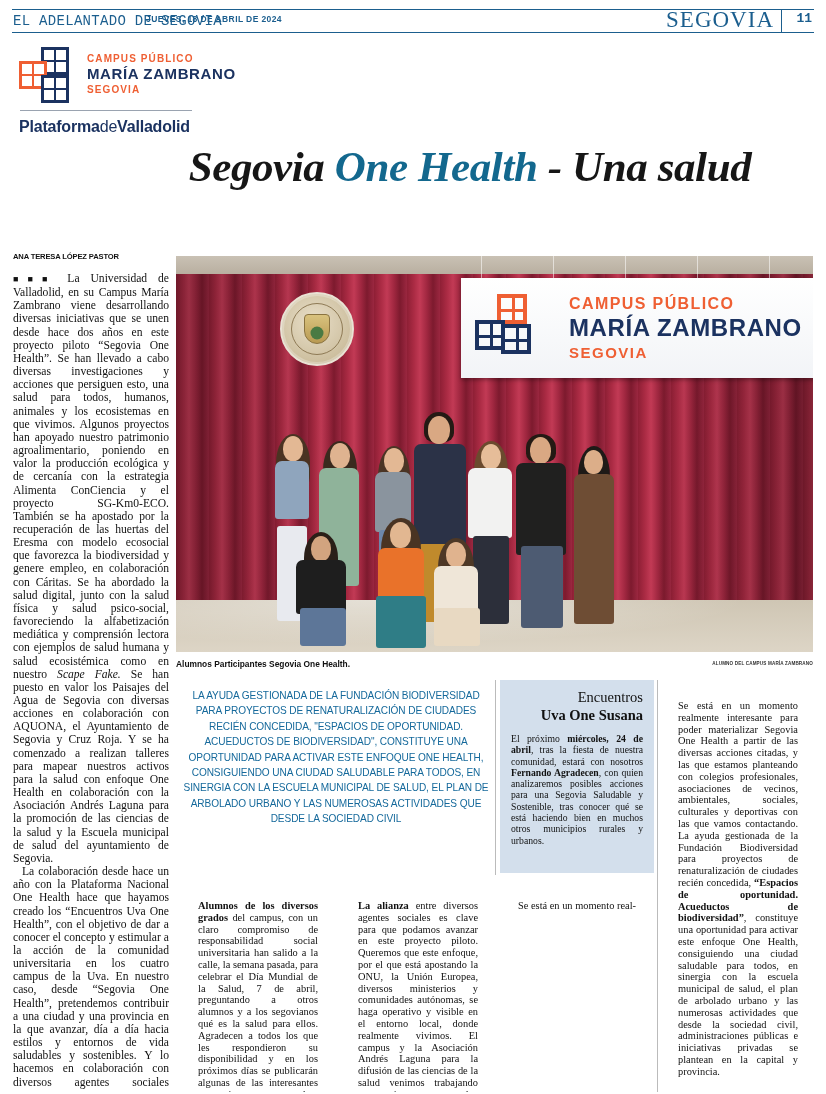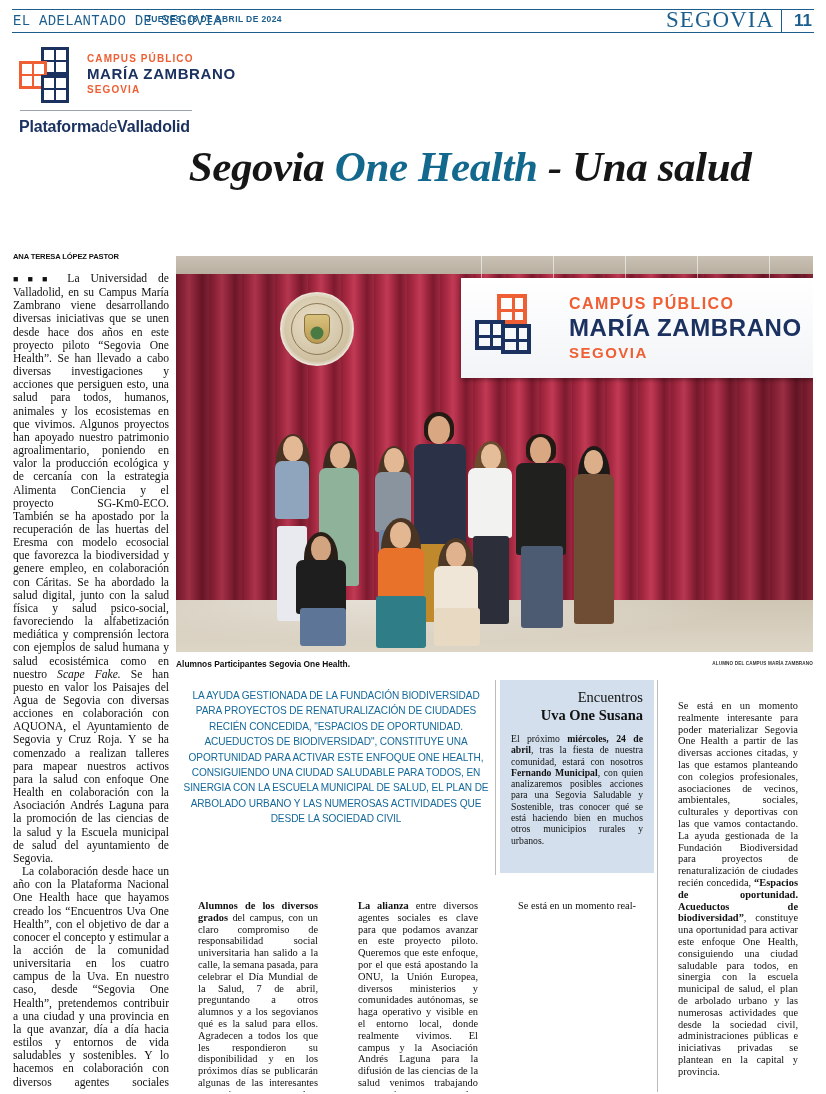--- a/index.html
+++ b/index.html
@@ -42,22 +42,22 @@
   }
   .section-name {
     position: absolute; right: 52px; top: 7px;
     font-family: "Liberation Serif", serif;
     font-size: 23px; font-weight: normal; letter-spacing: 1px;
     color: #1b5e8e;
     line-height: 25px;
   }
   .page-num {
     position: absolute; right: 14px; top: 11px;
-    font-family: Liberation Sans, sans-serif;
-    font-size: 17px; font-weight: bold;
+    font-family: Liberation Mono, monospace;
+    font-size: 13px; font-weight: bold;
     color: #1b5e8e;
   }
   .page-num-divider {
     position: absolute; right: 44px; top: 10px; width: 1px; height: 22px;
     background: #1b5e8e;
   }
 
   
   .logo-block { position: absolute; left: 19px; top: 47px; width: 260px; }
   .logo-mark { position: relative; width: 52px; height: 52px; display:inline-block; vertical-align: top;}
@@ -402,21 +402,21 @@
 <div class="caption">Alumnos Participantes Segovia One Health.</div>
 <div class="photo-credit">ALUMNO DEL CAMPUS MARÍA ZAMBRANO</div>
 
 <div class="pullquote">LA AYUDA GESTIONADA DE LA FUNDACIÓN BIODIVERSIDAD PARA PROYECTOS DE RENATURALIZACIÓN DE CIUDADES RECIÉN CONCEDIDA, "ESPACIOS DE OPORTUNIDAD. ACUEDUCTOS DE BIODIVERSIDAD", CONSTITUYE UNA OPORTUNIDAD PARA ACTIVAR ESTE ENFOQUE ONE HEALTH, CONSIGUIENDO UNA CIUDAD SALUDABLE PARA TODOS, EN SINERGIA CON LA ESCUELA MUNICIPAL DE SALUD, EL PLAN DE ARBOLADO URBANO Y LAS NUMEROSAS ACTIVIDADES QUE DESDE LA SOCIEDAD CIVIL</div>
 
 <div class="box">
   <div class="box-title">
     <span>Encuentros</span><br>
     <span class="b2">Uva One Susana</span>
   </div>
-  <div class="box-body"><span>El próximo </span><b>miércoles, 24 de abril</b><span>, tras la fiesta de nuestra comunidad, estará con nosotros </span><b>Fernando Municipal</b><span>, con quien analizaremos posibles acciones para una Segovia Saludable y Sostenible, tras conocer qué se está haciendo bien en muchos otros municipios rurales y urbanos.</span></div>
+  <div class="box-body"><span>El próximo </span><b>miércoles, 24 de abril</b><span>, tras la fiesta de nuestra comunidad, estará con nosotros </span><b>Fernando Agradecen</b><span>, con quien analizaremos posibles acciones para una Segovia Saludable y Sostenible, tras conocer qué se está haciendo bien en muchos otros municipios rurales y urbanos.</span></div>
 </div>
 
 <div class="vdiv" style="left:495px; top:680px; height:195px;"></div>
 <div class="vdiv" style="left:657px; top:680px; height:412px;"></div>
 
 <div class="col col2">
   <p><b>Alumnos de los diversos grados</b><span> del campus, con un claro compromiso de responsabilidad social universitaria han salido a la calle, la semana pasada, para celebrar el Día Mundial de la Salud, 7 de abril, preguntando a otros alumnos y a los segovianos qué es la salud para ellos. Agradecen a todos los que les respondieron su disponibilidad y en los próximos días se publicarán algunas de las interesantes aportaciones que han recogido. Este grupo de alumnos valora especialmente la interrelación entre sus diferentes áreas de conocimiento y el aprendizaje servicio que les proporciona la experiencia de este proyecto, formándose como personas para el bien común, además de profesionalmente.</span></p>
 </div>
 
 <div class="col col3">

